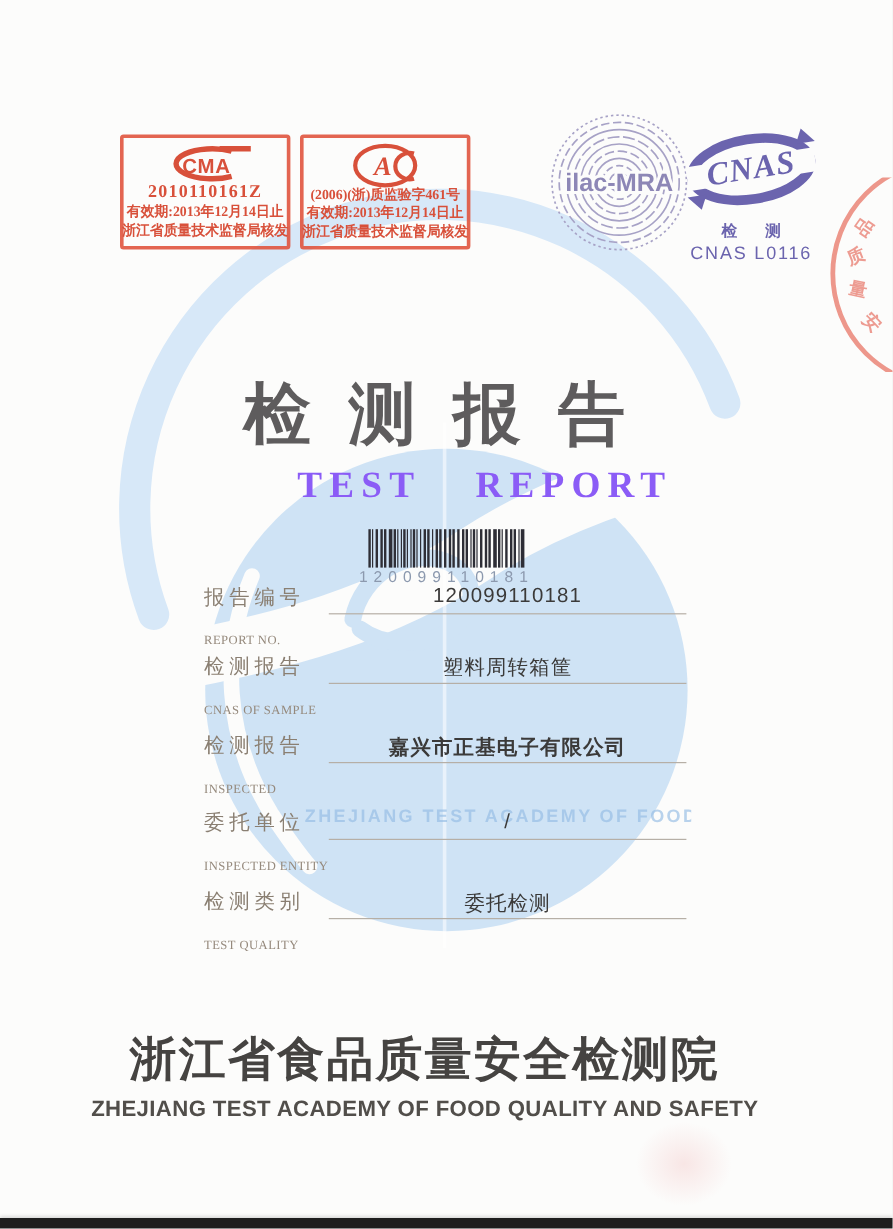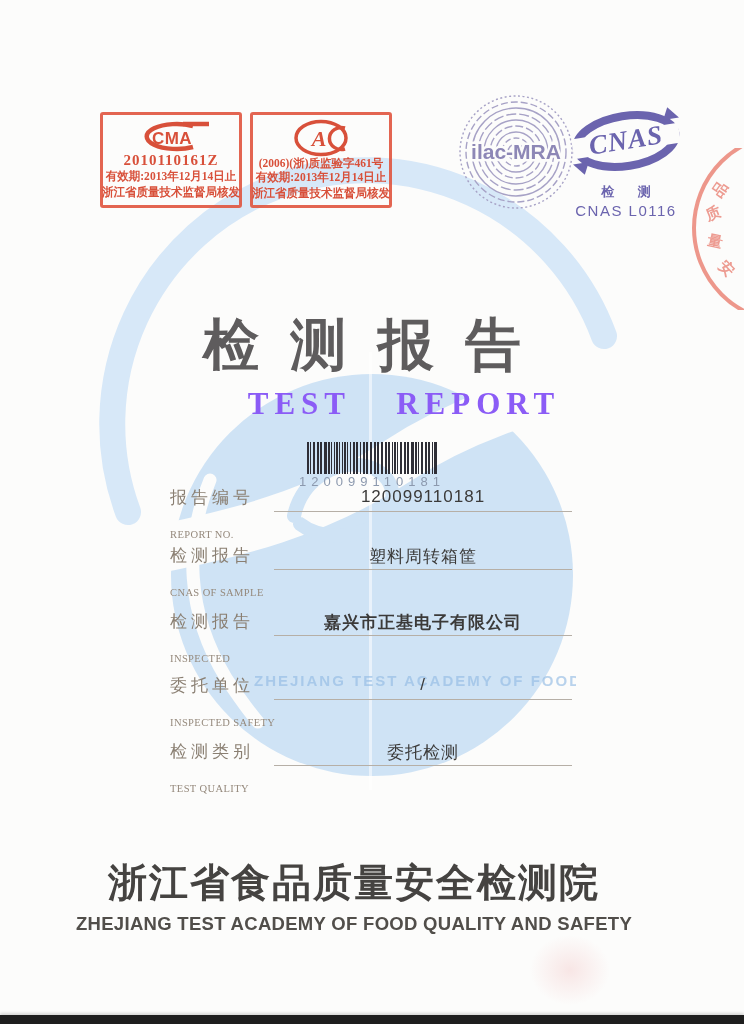--- a/index.html
+++ b/index.html
@@ -202,21 +202,21 @@
     <div class="lab">
       <div class="cn">检测报告</div>
       <div class="en">INSPECTED</div>
     </div>
     <div class="val" style="font-weight:700">嘉兴市正基电子有限公司</div>
   </div>
 
   <div class="row" style="top:675px">
     <div class="lab">
       <div class="cn">委托单位</div>
-      <div class="en">INSPECTED SAFETY</div>
+      <div class="en">INSPECTED ENTITY</div>
     </div>
     <div class="val">/</div>
   </div>
 
   <div class="row" style="top:741px">
     <div class="lab">
       <div class="cn">检测类别</div>
       <div class="en">TEST QUALITY</div>
     </div>
     <div class="val">委托检测</div>

